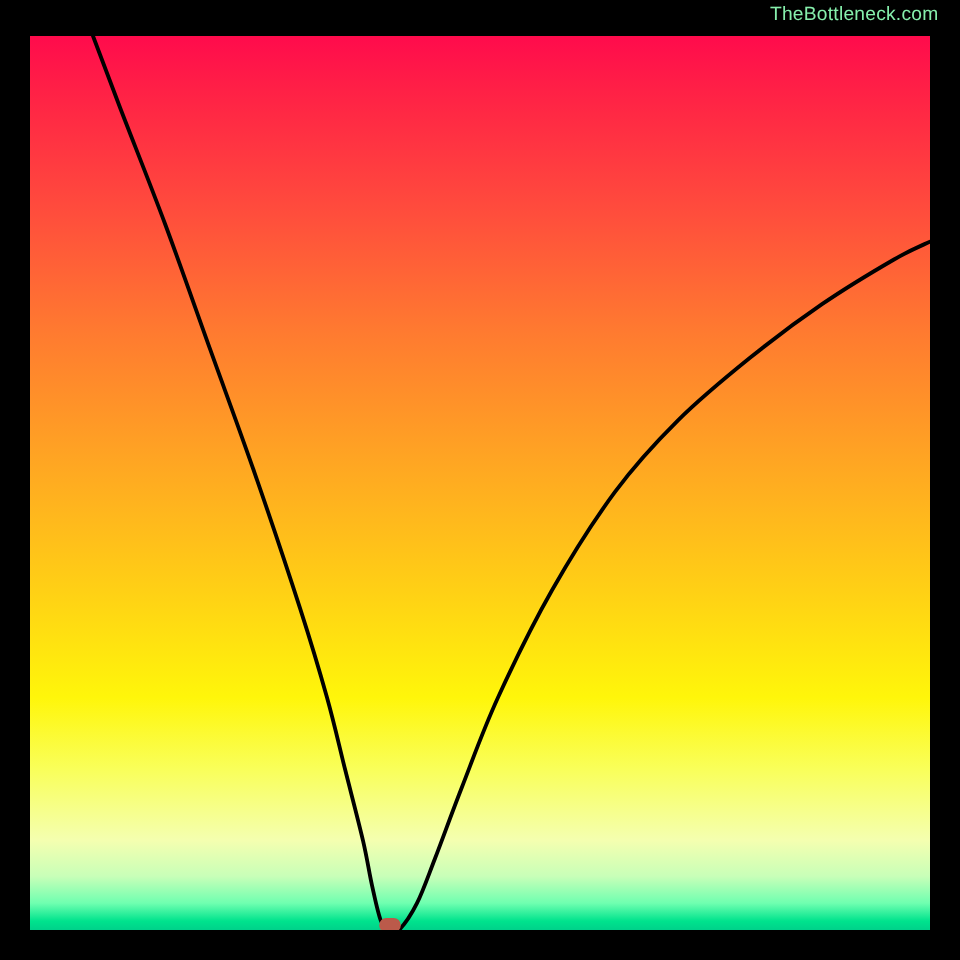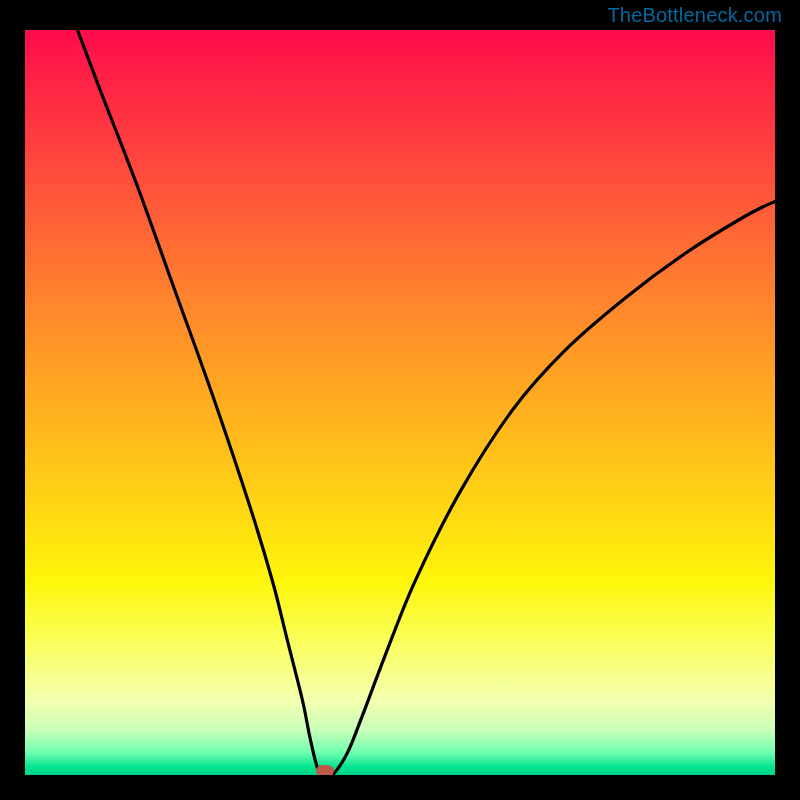--- a/index.html
+++ b/index.html
@@ -14,22 +14,22 @@
   .frame {
     position: relative;
     width: 800px;
     height: 800px;
     background: #000;
   }
   .watermark {
     position: absolute;
     top: 4px;
     right: 18px;
-    color: #0369a1;
-    font-size: 20px;
+    color: #86efac;
+    font-size: 16px;
     font-weight: 500;
     letter-spacing: 0.2px;
     font-family: Arial, Helvetica, sans-serif;
     user-select: none;
   }
   .plot-area {
     position: absolute;
     left: 25px;
     top: 30px;
     width: 750px;

